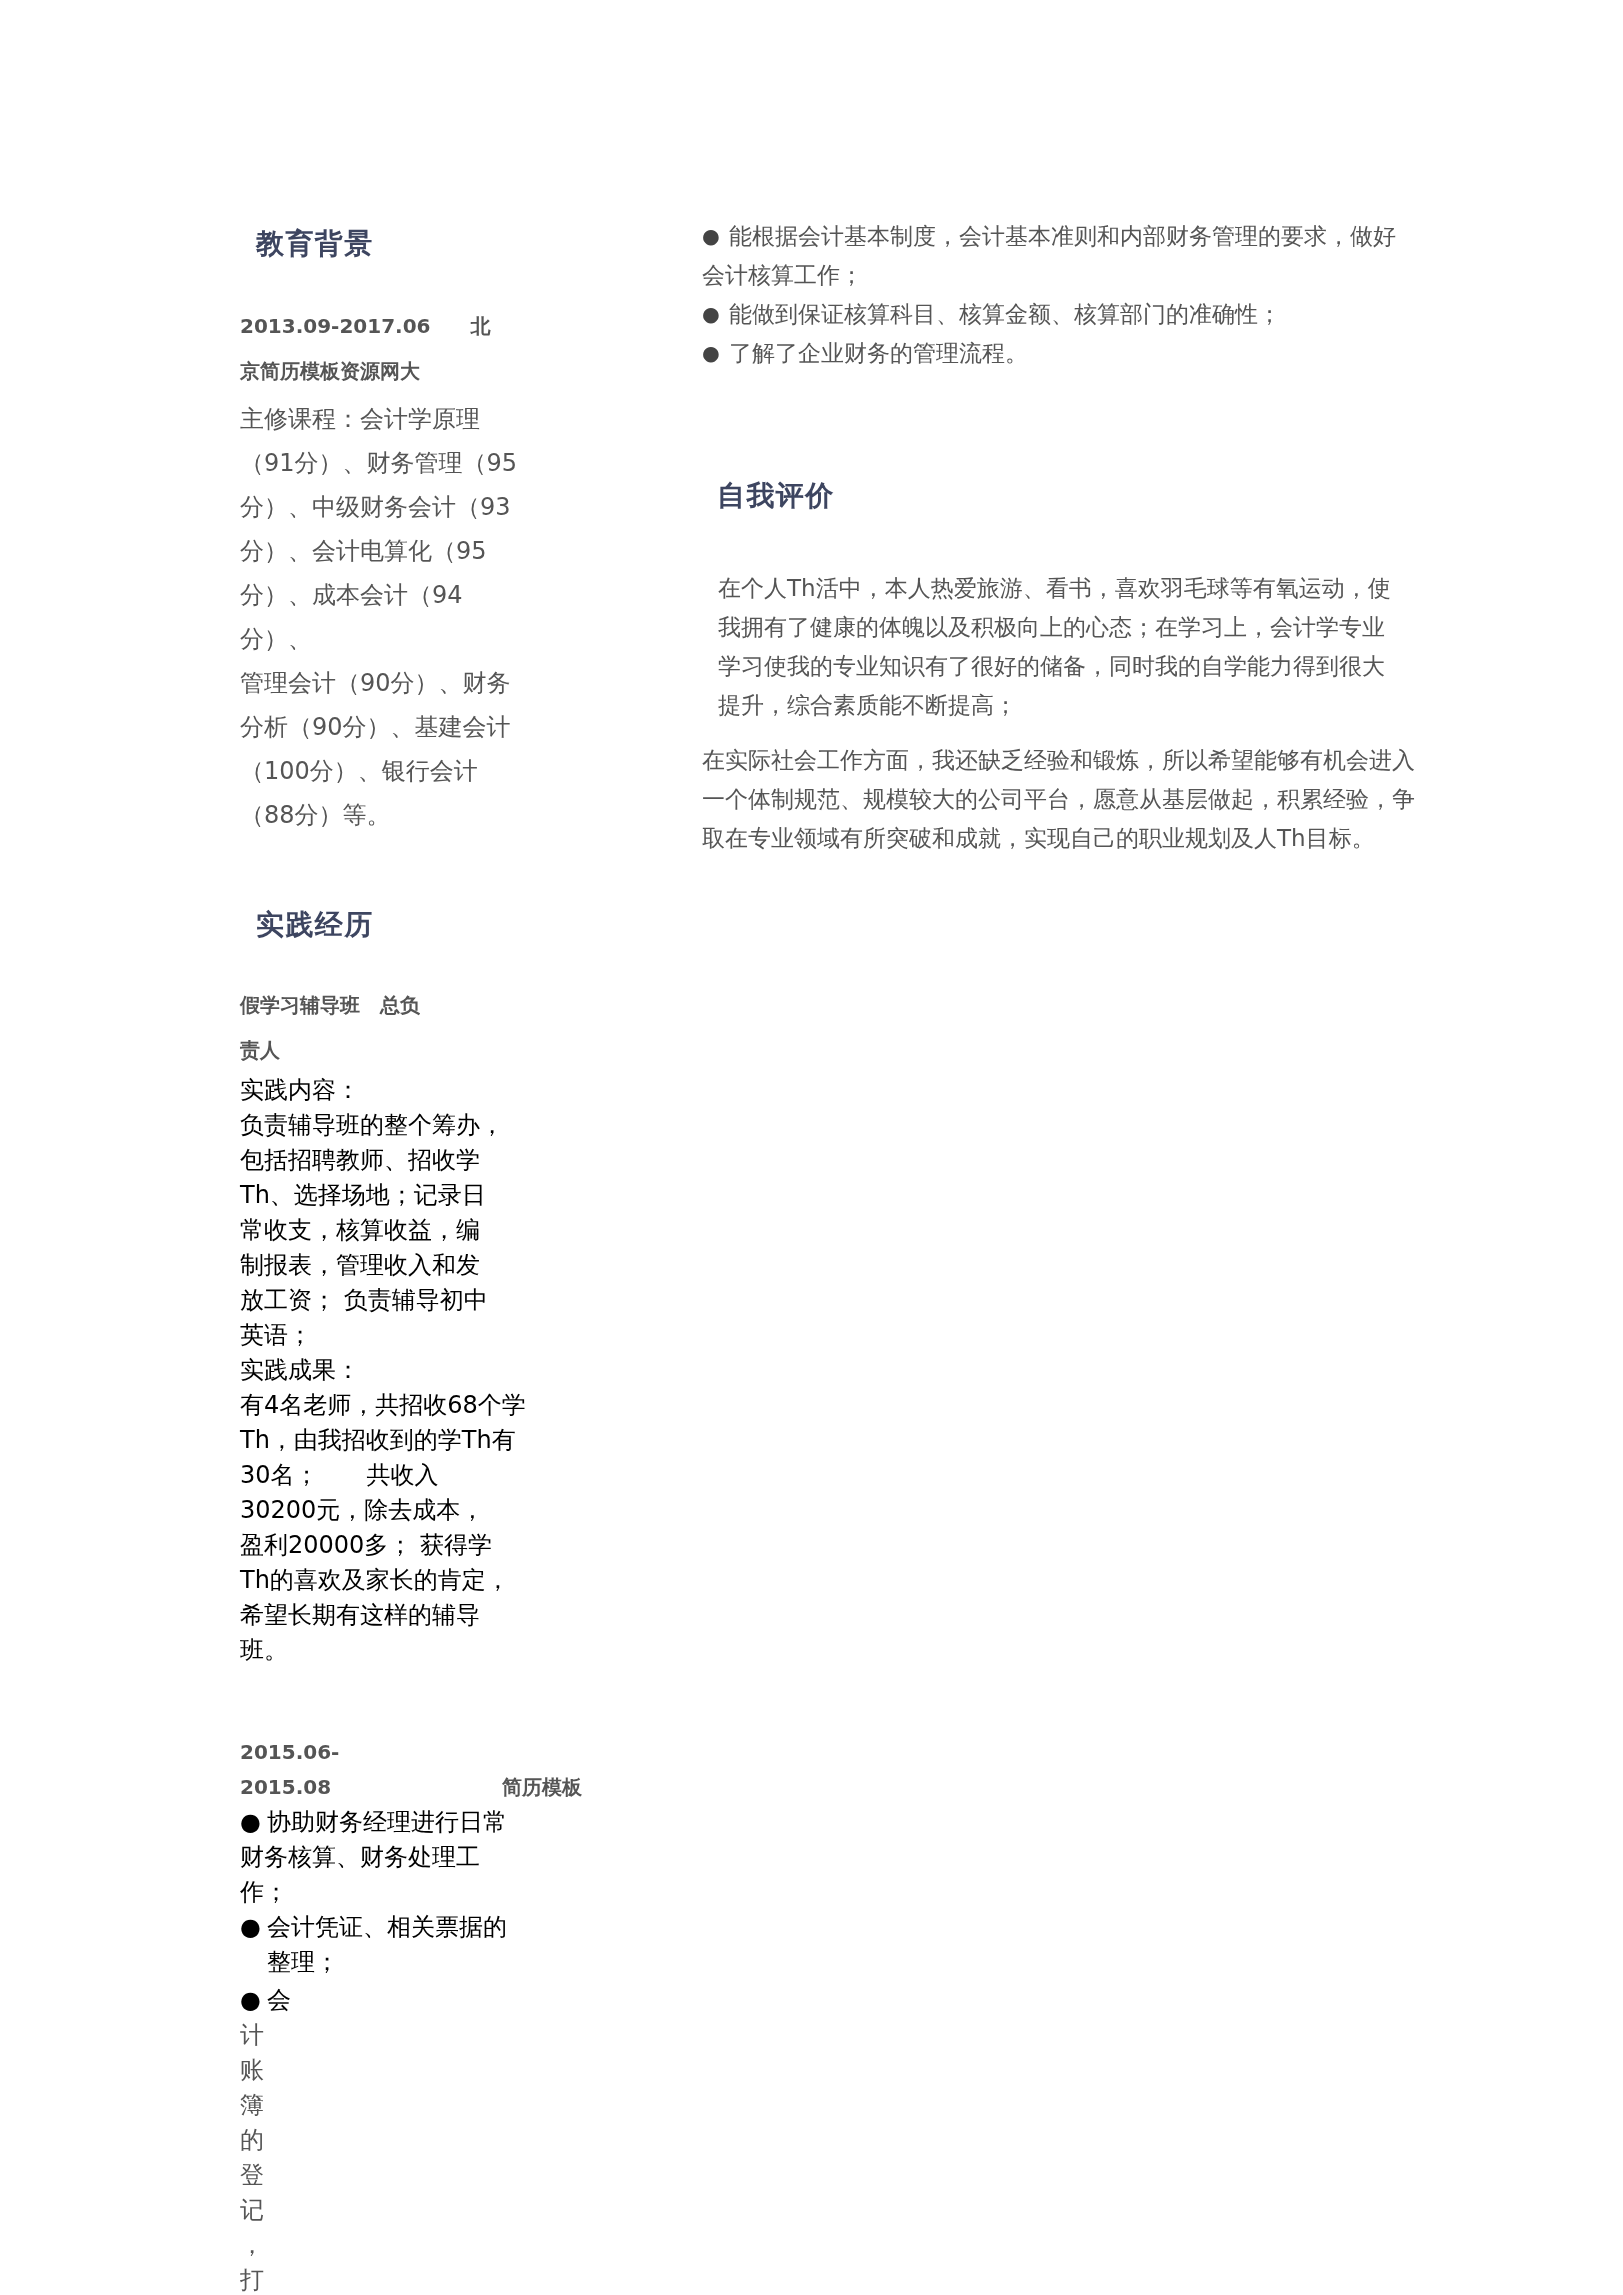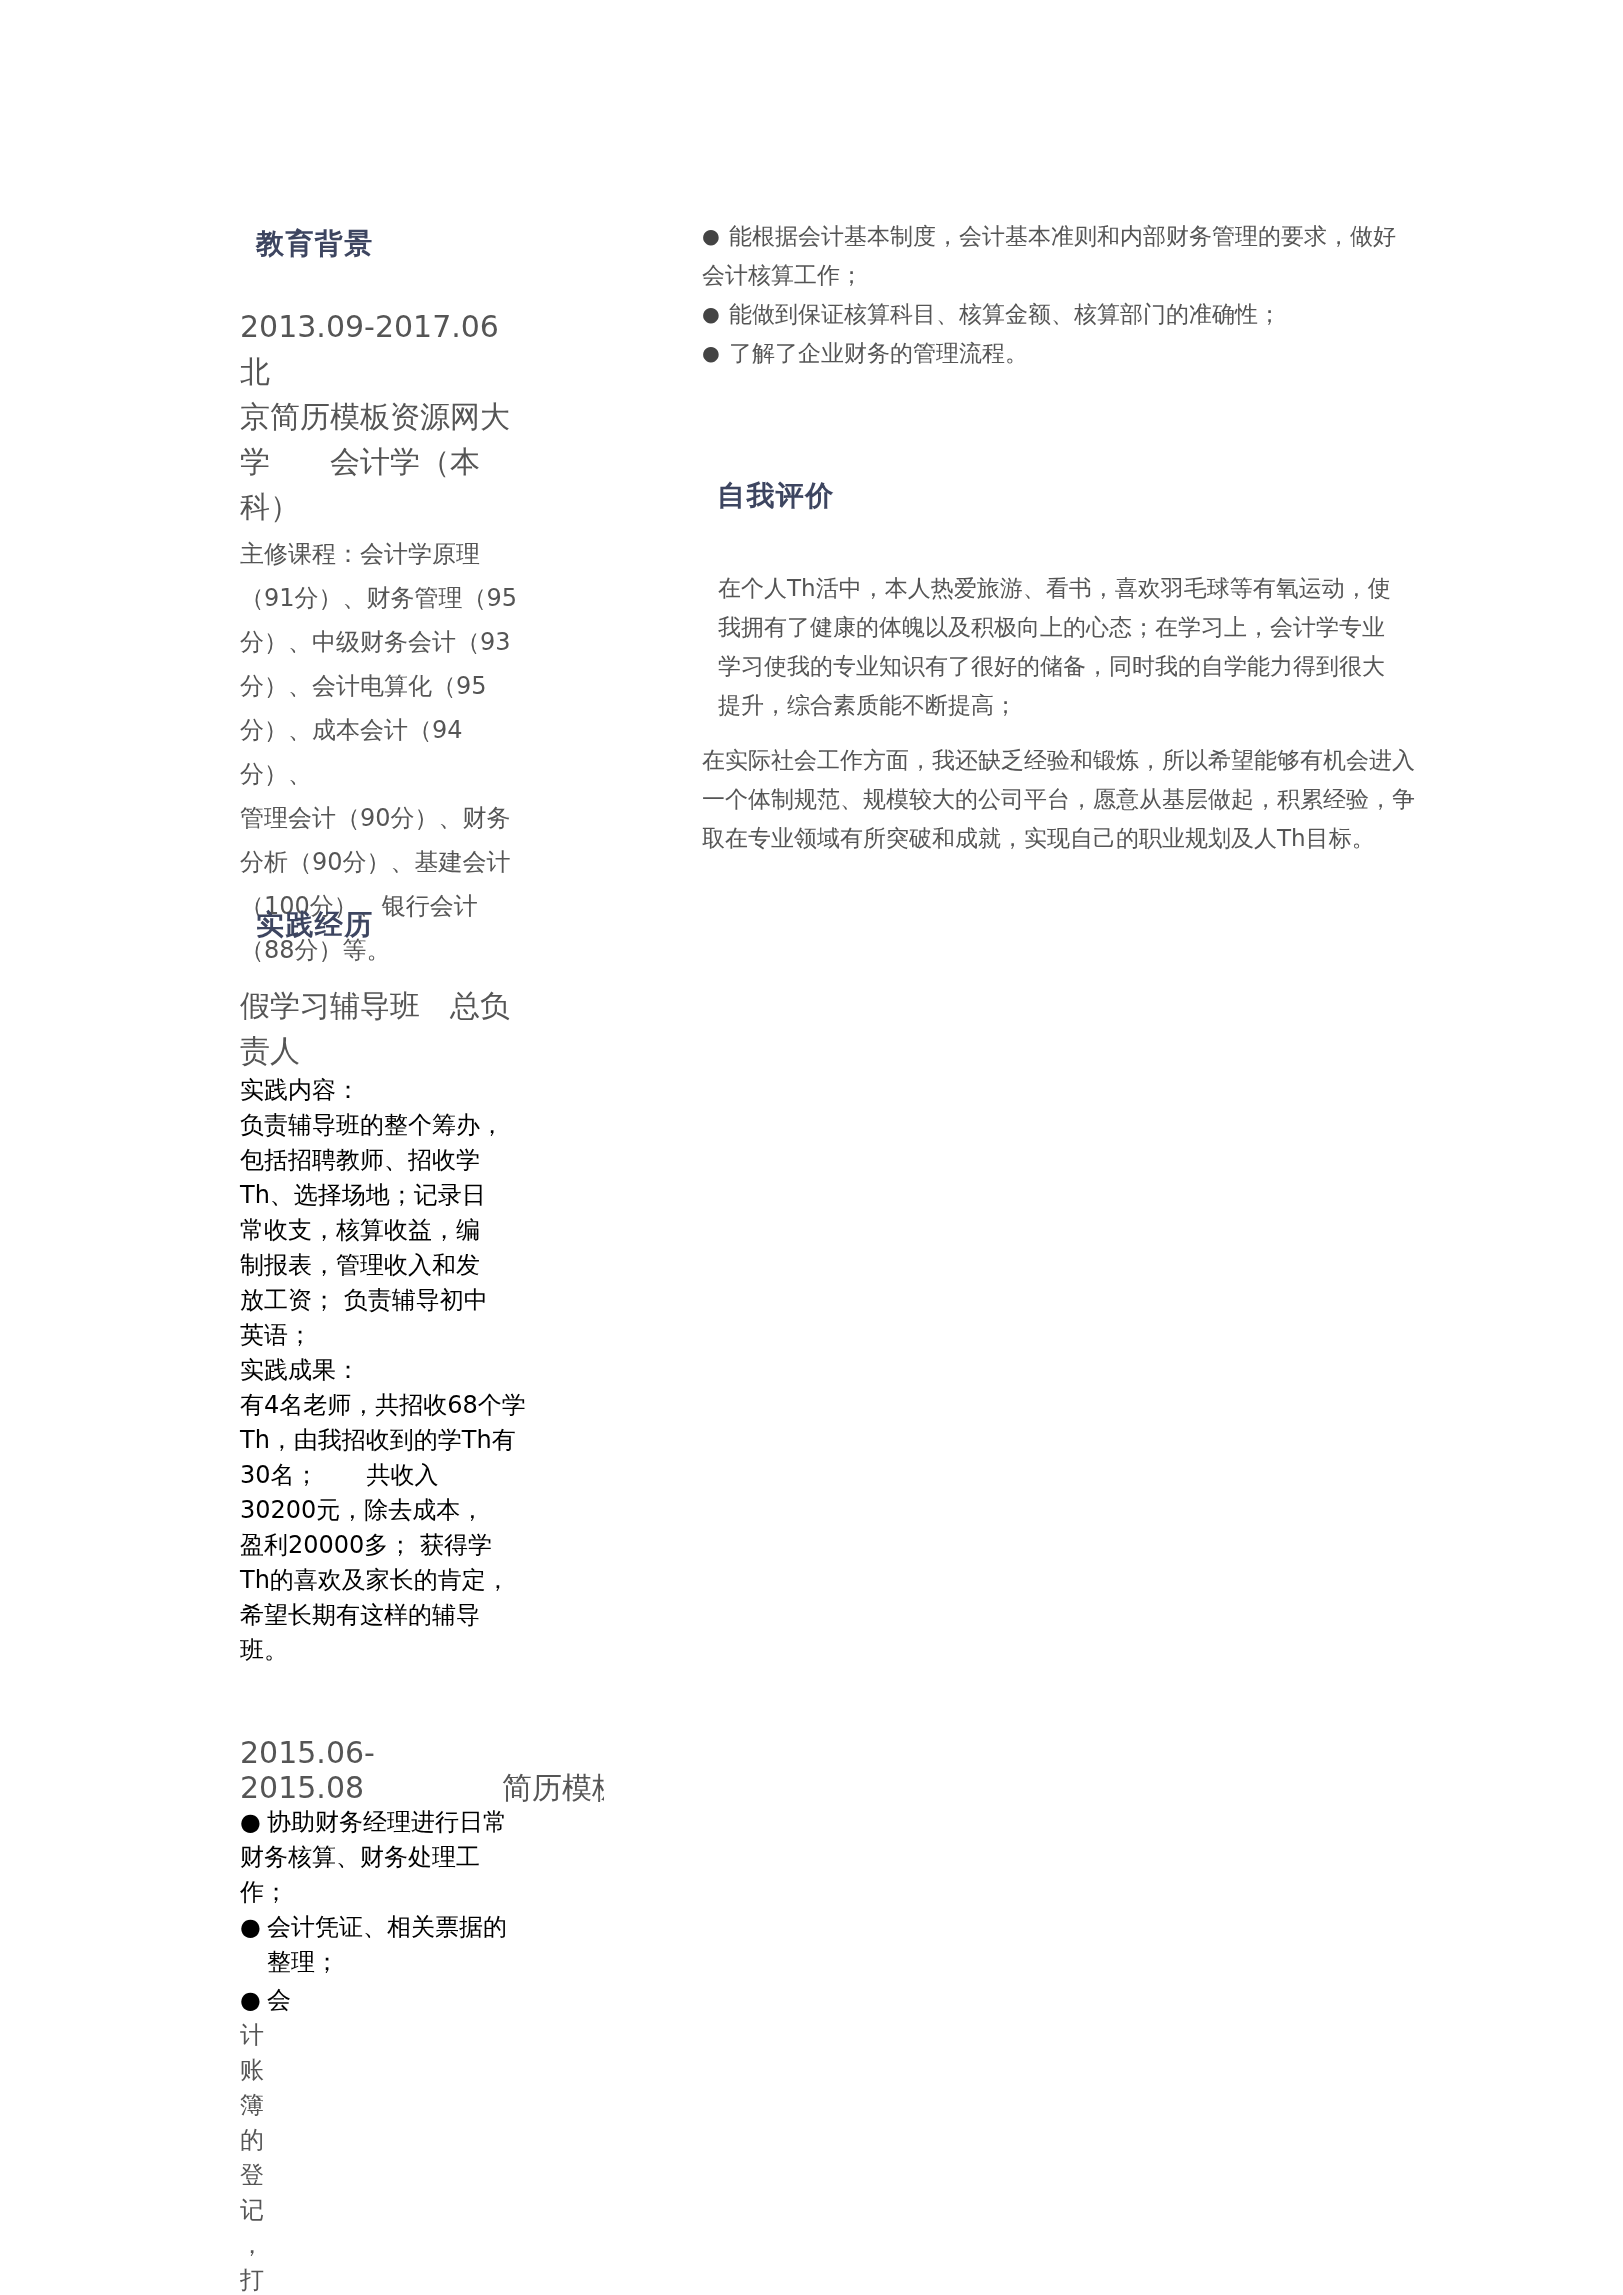--- a/index.html
+++ b/index.html
@@ -15,24 +15,24 @@
     color: #3d4560;
     letter-spacing: 1.4px;
     margin: 0;
   }
   .left-col {
     position: absolute;
     left: 240px;
     width: 286px;
   }
   .big-line {
-    font-size: 30px;
+    font-size: 20px;
     line-height: 45px;
     color: #555555;
-    font-weight: 400;
+    font-weight: 700;
   }
   .small-text {
     font-size: 24px;
     line-height: 44px;
     color: #555555;
   }
   .tight-text {
     font-size: 24px;
     line-height: 35px;
     color: #000000;
@@ -52,21 +52,20 @@
   .vert-char { font-size: 24px; line-height: 35px; width: 27px; }
 </style>
 </head>
 <body>
 
 <h2 class="heading" style="left:256px; top:225px;">教育背景</h2>
 
 <div class="left-col" style="top:304px;">
   <div class="big-line">2013.09-2017.06　　北</div>
   <div class="big-line">京简历模板资源网大</div>
-  <div class="big-line">学　　会计学（本科）</div>
   <div style="margin-top:2.7px;">
     <div class="small-text">主修课程：会计学原理</div>
     <div class="small-text">（91分）、财务管理（95</div>
     <div class="small-text">分）、中级财务会计（93</div>
     <div class="small-text">分）、会计电算化（95</div>
     <div class="small-text">分）、成本会计（94分）、</div>
     <div class="small-text">管理会计（90分）、财务</div>
     <div class="small-text">分析（90分）、基建会计</div>
     <div class="small-text">（100分）、银行会计</div>
     <div class="small-text">（88分）等。</div>

